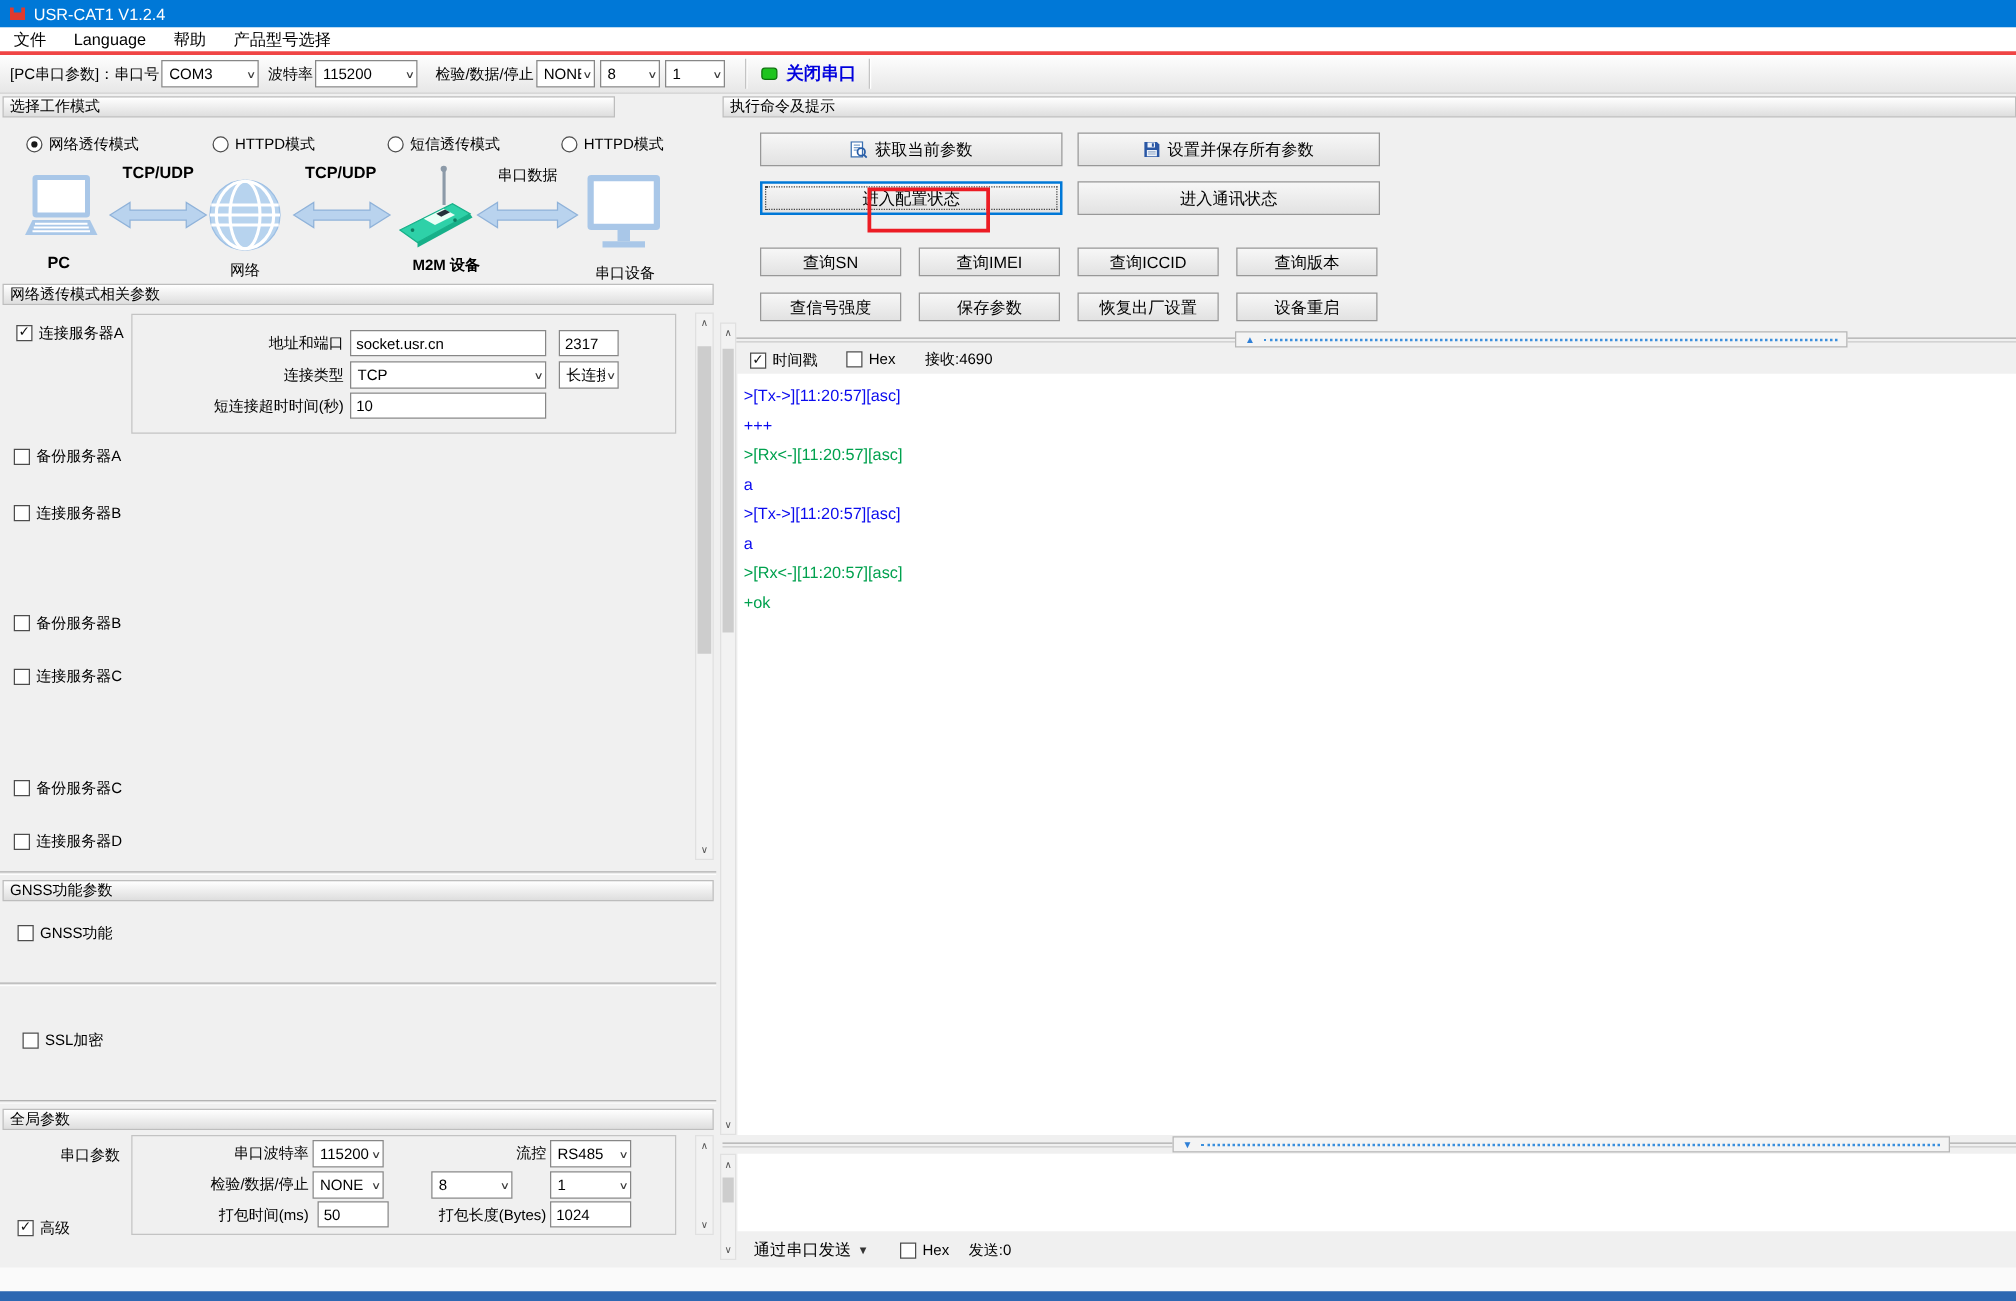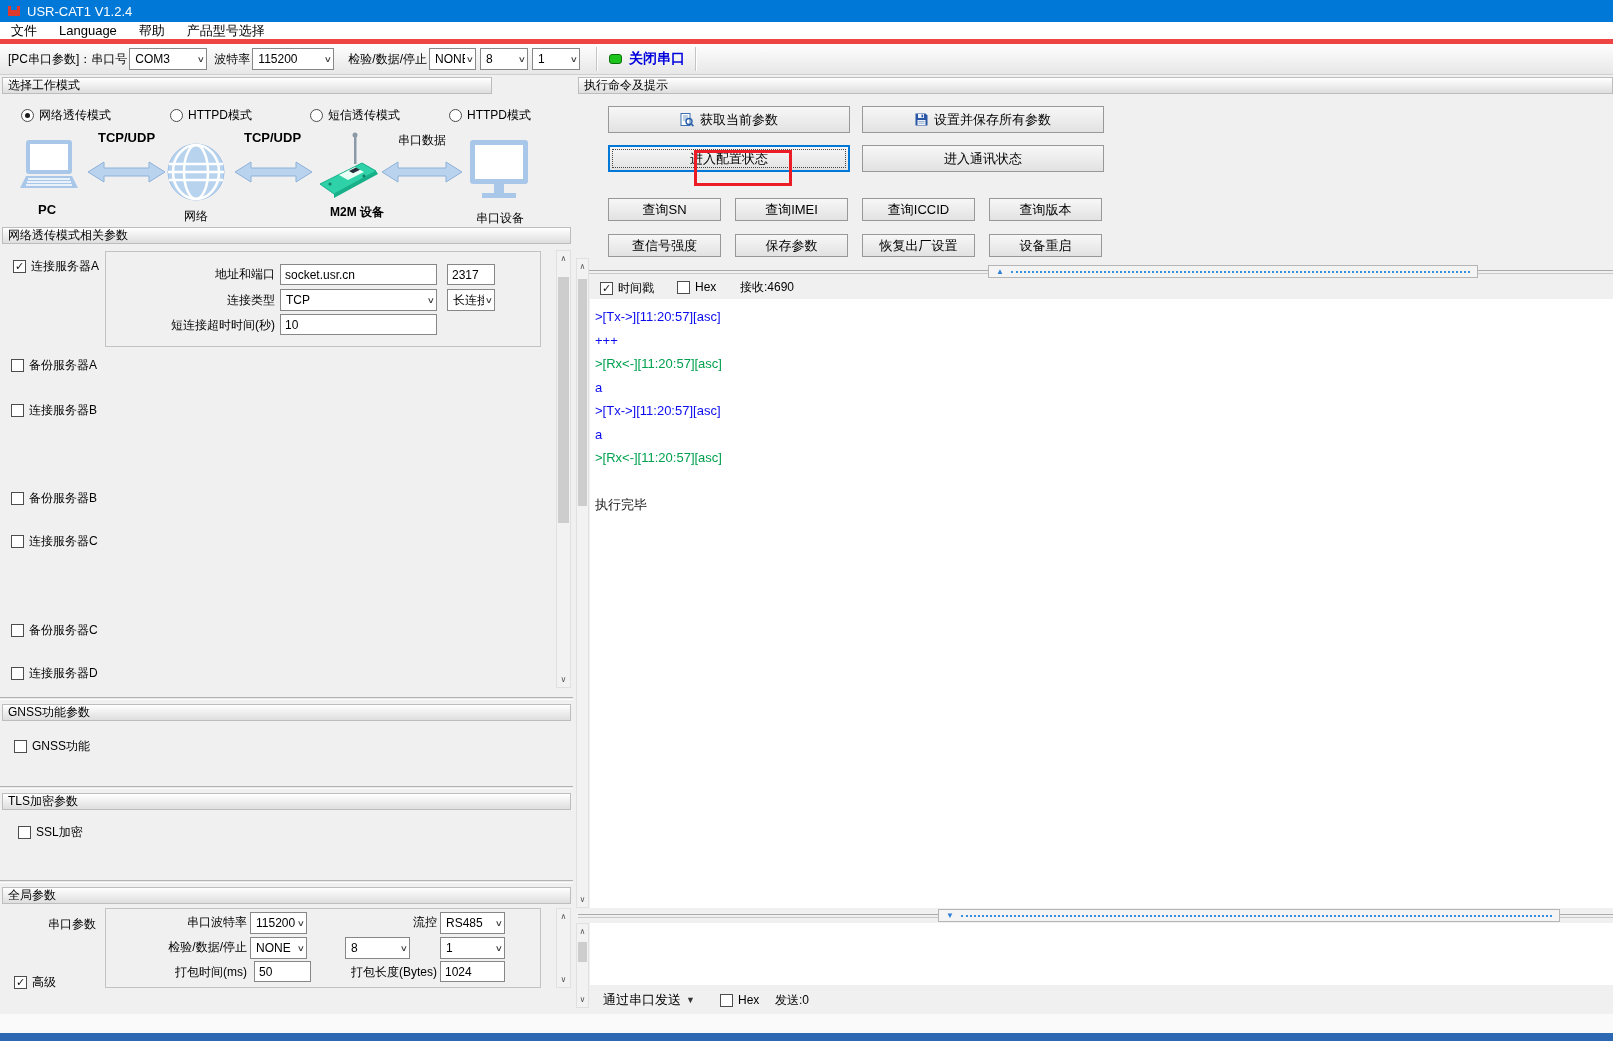--- a/index.html
+++ b/index.html
@@ -2,21 +2,21 @@
 <html><head>
 <meta charset="utf-8">
 <style>
   *{margin:0;padding:0;box-sizing:border-box}
   html,body{background:#d4d4d4}
   body{font-family:"Liberation Sans","DejaVu Sans",sans-serif}
   #window{position:relative;width:1613px;height:1041px;background:#f0f0f0;overflow:hidden;font-size:12px;color:#000}
   .abs{position:absolute}
   
   .titlebar{left:0;top:0;width:1613px;height:22px;background:#0078d7;color:#fff;display:flex;align-items:center;gap:6px;padding-left:7px;font-size:13px}
-  .menubar{left:0;top:22px;width:1613px;height:22px;background:#ffffff;display:flex;align-items:center;font-size:13px;border-bottom:5px solid #ef4444}
+  .menubar{left:0;top:22px;width:1613px;height:22px;background:#ffffff;display:flex;align-items:center;font-size:13px;border-bottom:3px solid #ef4444}
   .menubar .mi{padding:0 11px;height:100%;display:flex;align-items:center;cursor:default}
   .toolbar{left:0;top:44px;width:1613px;height:31px;background:linear-gradient(#fefefe,#e7e7e7);border-bottom:1px solid #cfcfcf;display:flex;align-items:center}
   .vsep{width:1px;height:24px;background:#c4c4c4;box-shadow:1px 0 0 #fff}
   
   .combo{background:#fff;border:1px solid #878787;display:flex;align-items:center;height:22px;padding:0 2px 0 5px;font-size:12px;white-space:nowrap;overflow:hidden}
   .combo .ctext{flex:1;overflow:hidden;white-space:nowrap}
   .chev{flex:0 0 auto;color:#3a3a3a;font-size:8px;transform:scaleX(1.4);margin-left:2px}
   .tinput{background:#fff;border:1px solid #878787;height:21px;font-size:12px;display:flex;align-items:center;padding-left:4px;white-space:nowrap;overflow:hidden}
   .ghdr{height:17px;background:linear-gradient(#ffffff,#dedede);border:1px solid #bdbdbd;padding-left:5px;display:flex;align-items:center;font-size:12px}
   .hr2{height:3px;border-top:1px solid #b3b3b3;border-bottom:1px solid #fdfdfd;background:#e8e8e8}
@@ -218,21 +218,20 @@
   </div>
 
   <div class="abs hr2" style="left:0;top:697px;width:573px"></div>
   <div class="abs ghdr" style="left:2px;top:704px;width:569px">GNSS功能参数</div>
   <div class="abs cbrow" style="left:14px;top:738px">
     <span class="cbx"></span>
     <span>GNSS功能</span>
   </div>
 
   <div class="abs hr2" style="left:0;top:786px;width:573px"></div>
-  <div class="abs ghdr" style="left:2px;top:793px;width:569px">TLS加密参数</div>
   <div class="abs cbrow" style="left:18px;top:824px">
     <span class="cbx"></span>
     <span>SSL加密</span>
   </div>
 
   <div class="abs hr2" style="left:0;top:880px;width:573px"></div>
   <div class="abs ghdr" style="left:2px;top:887px;width:569px">全局参数</div>
   <div class="abs lbl lblr" style="left:38px;top:914px;width:58px;height:20px">串口参数</div>
   <div class="abs" style="left:105px;top:908px;width:436px;height:80px;border:1px solid #c3c3c3"></div>
 
@@ -357,22 +356,22 @@
 
   <div class="abs logwrap" style="left:590px;top:299px;width:1023px;height:609px">
     <div style="padding:6px 0 0 5px">
       <div class="logline" data-color="blue">&gt;[Tx-&gt;][11:20:57][asc]</div>
       <div class="logline" data-color="blue">+++</div>
       <div class="logline" data-color="green">&gt;[Rx&lt;-][11:20:57][asc]</div>
       <div class="logline" data-color="blue">a</div>
       <div class="logline" data-color="blue">&gt;[Tx-&gt;][11:20:57][asc]</div>
       <div class="logline" data-color="blue">a</div>
       <div class="logline" data-color="green">&gt;[Rx&lt;-][11:20:57][asc]</div>
+      <div class="logline" data-color="green">+ok</div>
       <div class="logline" data-color="black"></div>
-      <div class="logline" data-color="black">执行完毕</div>
     </div>
   </div>
 
   <div class="abs sline" style="left:578px;top:914px;width:1035px"></div>
   <div class="abs sline" style="left:578px;top:917px;width:1035px;background:#c9c9c9"></div>
   <div class="abs split-handle" style="left:938px;top:909px;width:622px;height:13px">
     <span class="tri">▼</span>
     <span class="dots"></span>
   </div>
 

